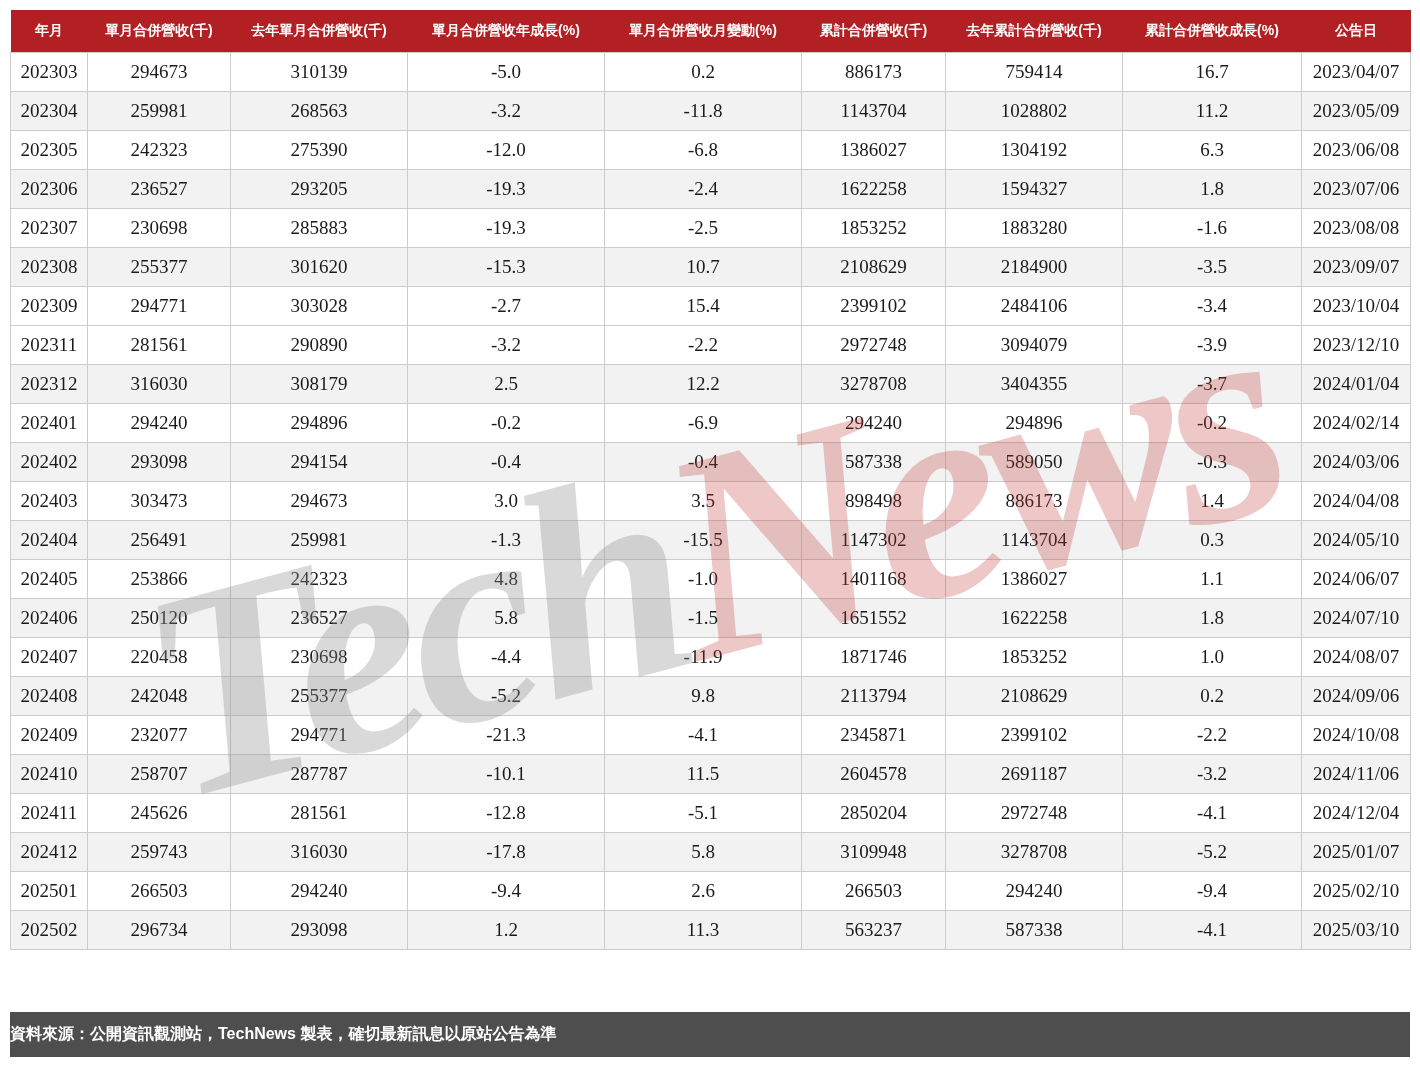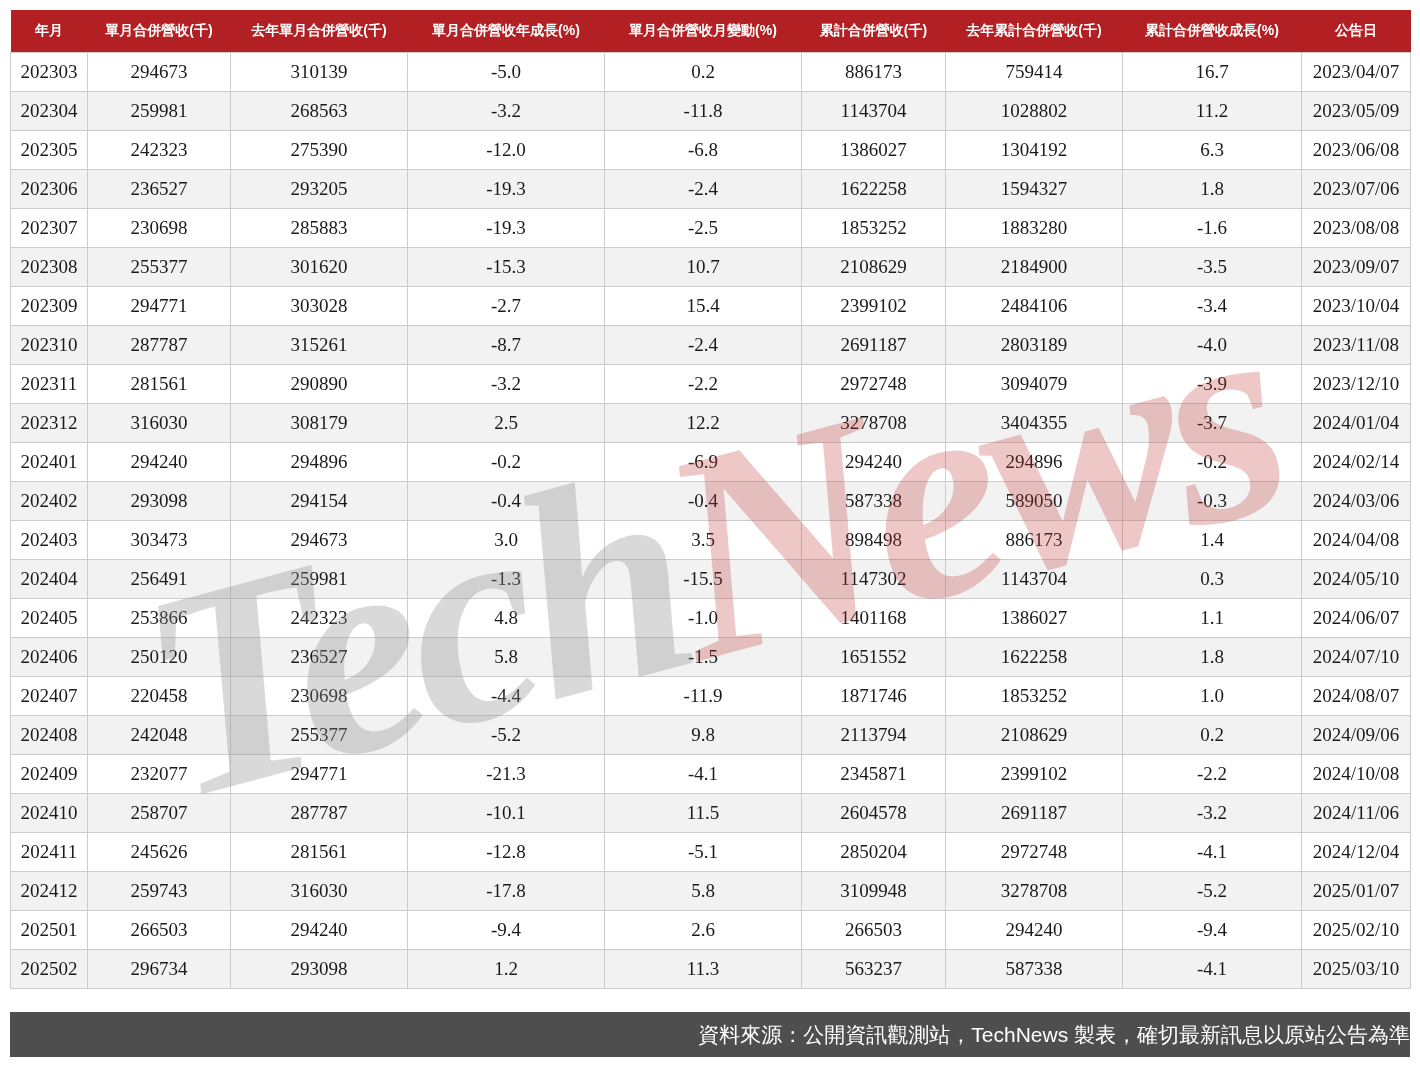--- a/index.html
+++ b/index.html
@@ -57,22 +57,22 @@
   th:nth-child(5),td:nth-child(5){width:197px;}
   th:nth-child(6),td:nth-child(6){width:144px;margin-left:21px;}
   th:nth-child(7),td:nth-child(7){width:177px;}
   th:nth-child(8),td:nth-child(8){width:179px;}
   th:nth-child(9),td:nth-child(9){width:109px;margin-top:44px;}
   .footer-bar{
     position:absolute;
     left:10px;top:1012px;width:1400px;height:45px;
     background:var(--footer-bg);
     color:var(--footer-text);
-    display:flex;align-items:center;justify-content:flex-end;
-    font-size:21px;font-weight:normal;
+    display:flex;align-items:center;justify-content:flex-start;
+    font-size:16px;font-weight:bold;
     font-family:"Liberation Sans","DejaVu Sans",sans-serif;
   }
   .watermark{
     position:absolute;
     left:50%;top:555px;
     transform:translate(-50%,-50%) rotate(-15deg);
     font-family:"Liberation Serif","DejaVu Serif",serif;
     font-style:italic;font-weight:bold;
     font-size:295px;
     letter-spacing:-10px;
@@ -175,31 +175,20 @@
             <td>202309</td>
             <td>294771</td>
             <td>303028</td>
             <td>-2.7</td>
             <td>15.4</td>
             <td>2399102</td>
             <td>2484106</td>
             <td>-3.4</td>
             <td>2023/10/04</td>
           </tr>
-          <tr class="alt">
-            <td>202310</td>
-            <td>287787</td>
-            <td>315261</td>
-            <td>-8.7</td>
-            <td>-2.4</td>
-            <td>2691187</td>
-            <td>2803189</td>
-            <td>-4.0</td>
-            <td>2023/11/08</td>
-          </tr>
           <tr>
             <td>202311</td>
             <td>281561</td>
             <td>290890</td>
             <td>-3.2</td>
             <td>-2.2</td>
             <td>2972748</td>
             <td>3094079</td>
             <td>-3.9</td>
             <td>2023/12/10</td>

